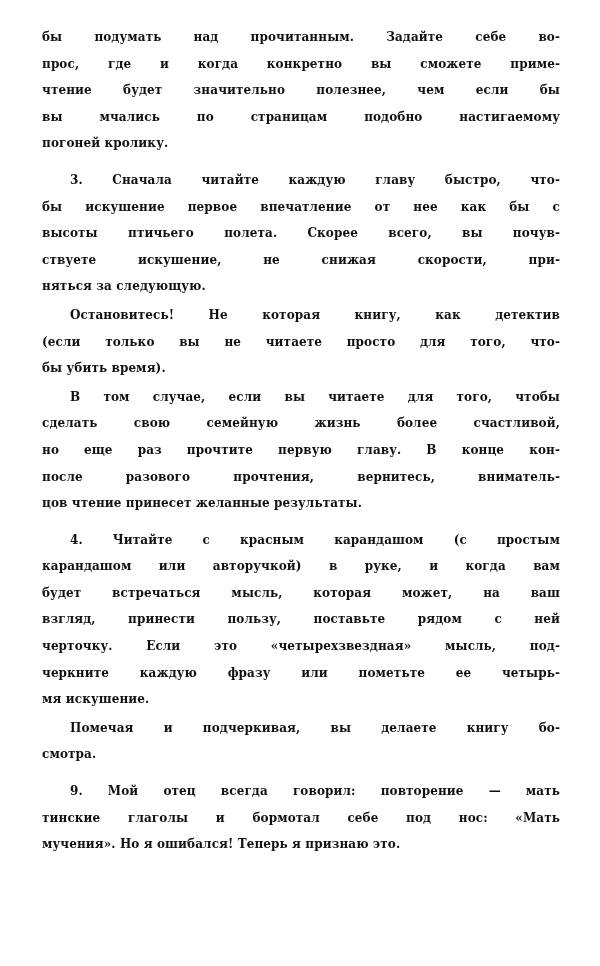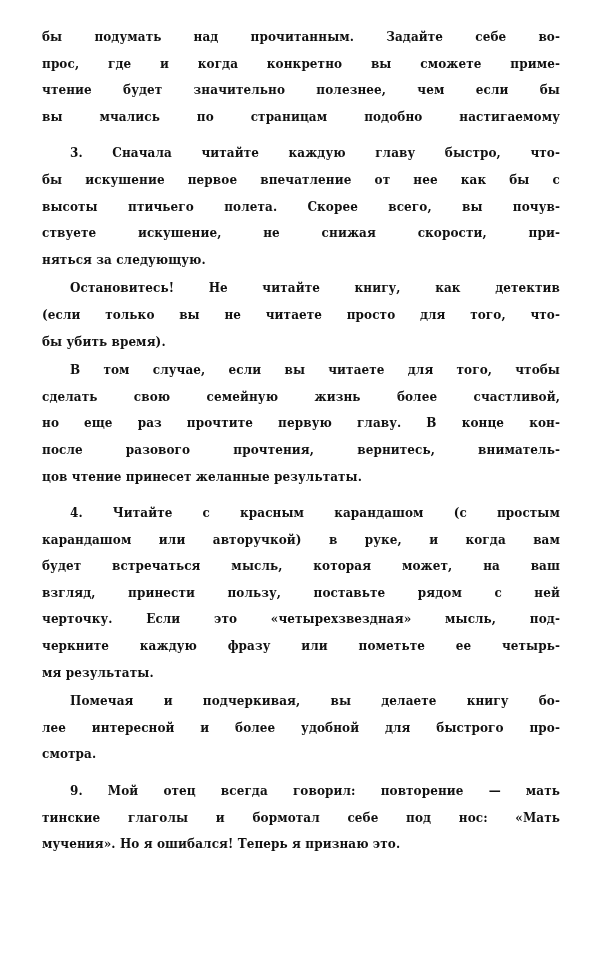--- a/index.html
+++ b/index.html
@@ -63,57 +63,57 @@
 </head>
 <body>
 
 <div class="page">
 
   <div class="para gap-after">
     <span class="line">бы подумать над прочитанным. Задайте себе во-</span>
     <span class="line">прос, где и когда конкретно вы сможете приме-</span>
     <span class="line">чтение будет значительно полезнее, чем если бы</span>
     <span class="line">вы мчались по страницам подобно настигаемому</span>
+    <span class="line last">погоней кролику.</span>
   </div>
 
   <div class="para small-gap">
     <span class="line indent">3. Сначала читайте каждую главу быстро, что-</span>
     <span class="line">бы искушение первое впечатление от нее как бы с</span>
     <span class="line">высоты птичьего полета. Скорее всего, вы почув-</span>
     <span class="line">ствуете искушение, не снижая скорости, при-</span>
     <span class="line last">няться за следующую.</span>
   </div>
 
   <div class="para small-gap">
-    <span class="line indent">Остановитесь! Не читайте книгу, как детектив</span>
+    <span class="line indent">Остановитесь! Не которая книгу, как детектив</span>
     <span class="line">(если только вы не читаете просто для того, что-</span>
     <span class="line last">бы убить время).</span>
   </div>
 
   <div class="para gap-after">
     <span class="line indent">В том случае, если вы читаете для того, чтобы</span>
     <span class="line">сделать свою семейную жизнь более счастливой,</span>
     <span class="line">но еще раз прочтите первую главу. В конце кон-</span>
     <span class="line">после разового прочтения, вернитесь, вниматель-</span>
     <span class="line last">цов чтение принесет желанные результаты.</span>
   </div>
 
   <div class="para small-gap">
     <span class="line indent">4. Читайте с красным карандашом (с простым</span>
     <span class="line">карандашом или авторучкой) в руке, и когда вам</span>
     <span class="line">будет встречаться мысль, которая может, на ваш</span>
     <span class="line">взгляд, принести пользу, поставьте рядом с ней</span>
     <span class="line">черточку. Если это «четырехзвездная» мысль, под-</span>
     <span class="line">черкните каждую фразу или пометьте ее четырь-</span>
-    <span class="line last">мя результаты.</span>
+    <span class="line last">мя искушение.</span>
   </div>
 
   <div class="para gap-after">
     <span class="line indent">Помечая и подчеркивая, вы делаете книгу бо-</span>
-    <span class="line">лее интересной и более удобной для быстрого про-</span>
     <span class="line last">смотра.</span>
   </div>
 
   <div class="para">
     <span class="line indent">9. Мой отец всегда говорил: повторение — мать</span>
     <span class="line">тинские глаголы и бормотал себе под нос: «Мать</span>
     <span class="line last">мучения». Но я ошибался! Теперь я признаю это.</span>
   </div>
 
 </div>

